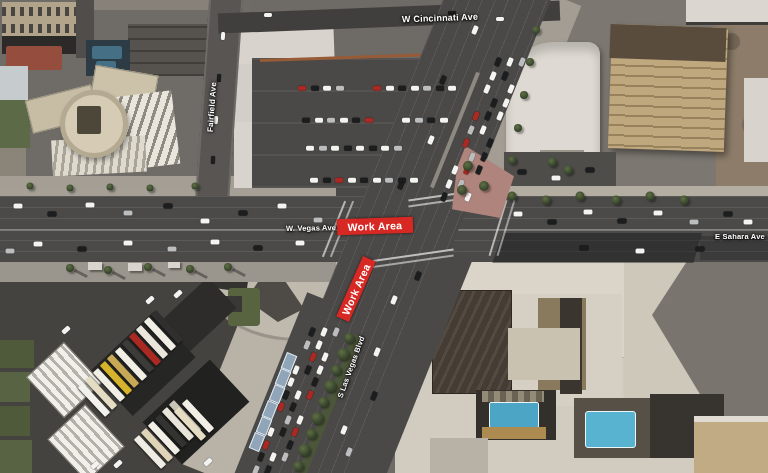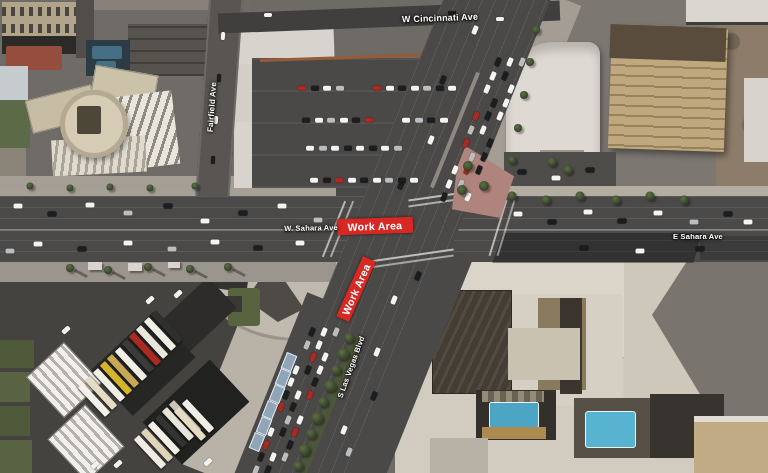--- a/index.html
+++ b/index.html
@@ -345,16 +345,16 @@
 
   <div class="work-banner" style="left: 337px; top: 218px; width: 76px; height: 16px; transform: rotate(-2deg); background: rgb(227, 37, 31);">
     <span>Work Area</span>
   </div>
   <div class="work-banner" style="left: 349px; top: 256px; width: 14px; height: 66px; transform: rotate(24deg); background: rgb(227, 37, 31);">
     <span class="vtext">Work Area</span>
   </div>
 
   <div class="street-label" style="left: 440px; top: 18px; font-size: 9px; transform: translate(-50%, -50%) rotate(-2deg); color: rgb(255, 255, 255);">W Cincinnati Ave</div>
   <div class="street-label" style="left: 212px; top: 107px; transform: translate(-50%, -50%) rotate(-86deg); color: rgb(255, 255, 255);">Fairfield Ave</div>
-  <div class="street-label" style="left: 311px; top: 228px; font-size: 7.5px; transform: translate(-50%, -50%) rotate(-1deg); color: rgb(255, 255, 255);">W. Sahara Ave</div>
-  <div class="street-label" style="left: 698px; top: 236px; font-size: 7.5px; color: rgb(255, 255, 255);">E Sahara Ave</div>
+  <div class="street-label" style="left: 311px; top: 228px; font-size: 7.5px; transform: translate(-50%, -50%) rotate(-1deg); color: rgb(255, 255, 255);">W. Vegas Ave</div>
+  <div class="street-label" style="left: 740px; top: 236px; font-size: 7.5px; color: rgb(255, 255, 255);">E Sahara Ave</div>
   <div class="street-label" style="left: 351px; top: 367px; font-size: 7.5px; transform: translate(-50%, -50%) rotate(-70deg); color: rgb(255, 255, 255);">S Las Vegas Blvd</div>
 </div>
 
 </body></html>

